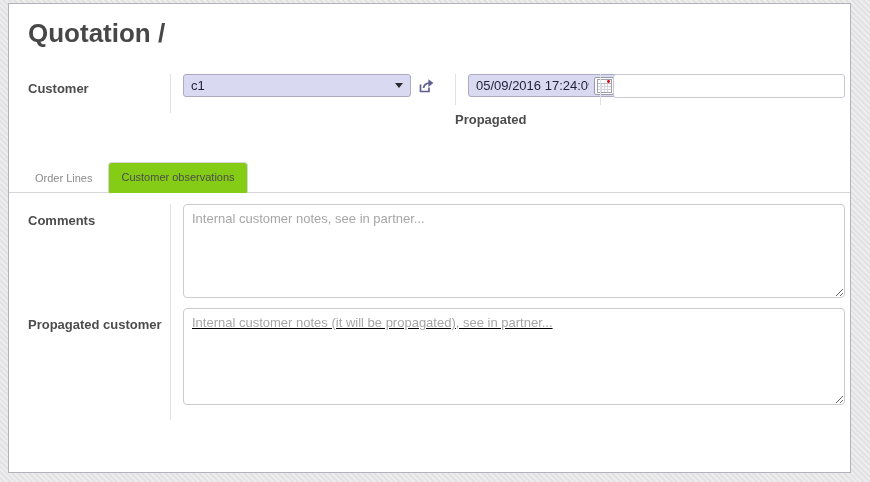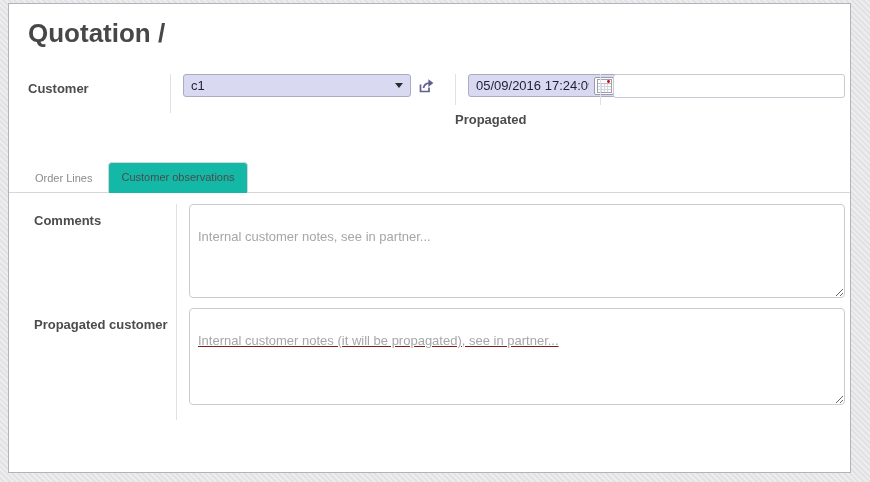--- a/index.html
+++ b/index.html
@@ -89,44 +89,44 @@
     height: 34px;
   }
   .tab {
     padding: 8px 12px;
     font-size: 11px;
     color: #8b8b8b;
     cursor: pointer;
     white-space: nowrap;
   }
   .tab.active {
-    background: #14b8a6;
+    background: #84cc16;
     border: 1px solid #d6d6d6;
     border-bottom: none;
     border-radius: 4px 4px 0 0;
     margin-bottom: -1px;
     padding-bottom: 10px;
     color: #4c4c4c;
     margin-left: 4px;
   }
   
-  .tab-panel { padding: 11px 5px 0 19px; margin-left: 6px; }
+  .tab-panel { padding: 11px 5px 0 19px; }
   .cgroup { display: grid; grid-template-columns: 142px 1fr; }
   .cgroup .label-cell { padding-top: 7px; }
   .cgroup .value-cell { padding: 0 0 10px 12px; min-height: 0; }
   .cgroup .value-cell.last { padding-bottom: 15px; }
   textarea.notes {
     display: block;
     width: 100%;
     border: 1px solid #cccccc;
     border-radius: 4px;
-    padding: 24px 8px;
+    padding: 6px 8px;
     font-size: 13px;
     font-family: "Liberation Sans", "DejaVu Sans", sans-serif;
-    color: #7f1d1d;
+    color: #000000;
     outline: none;
   }
   textarea.notes::placeholder { color: #a6a6a6; opacity: 1; }
   #comments-textarea { height: 94px; }
   #propagated-textarea { height: 97px; text-decoration: underline; }
 </style>
 </head>
 <body>
 
 <div class="content">

